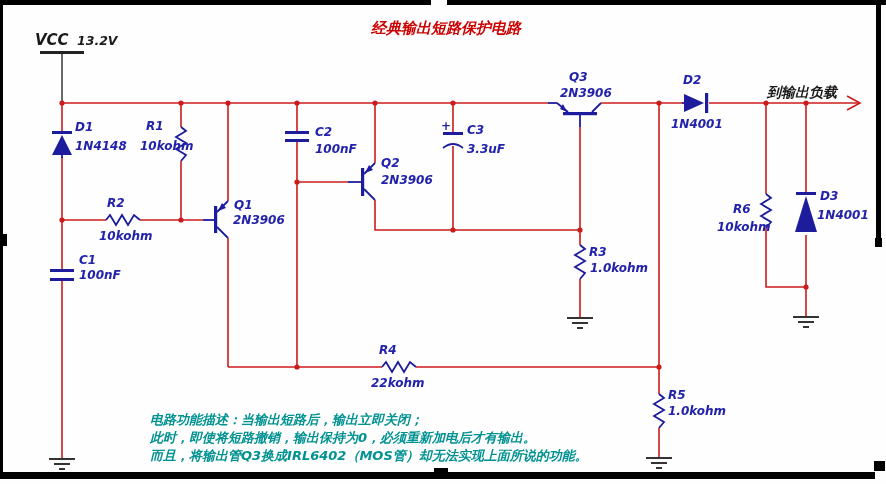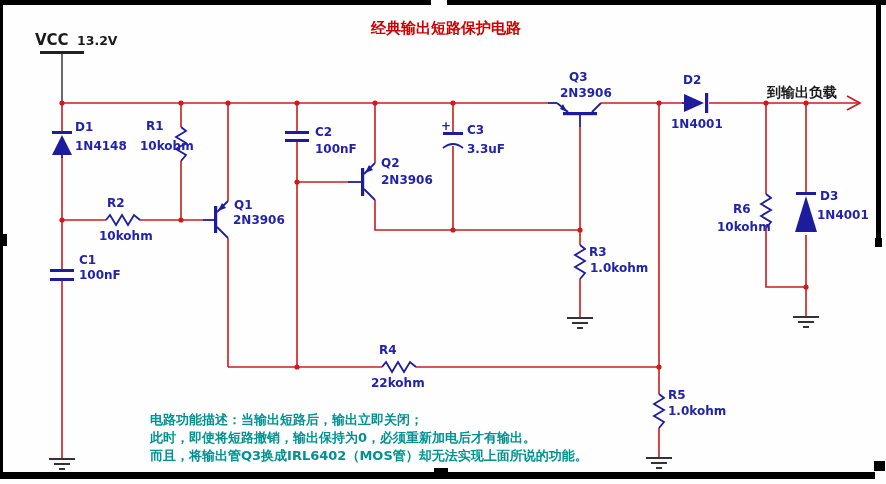--- a/index.html
+++ b/index.html
@@ -1,17 +1,17 @@
 <!DOCTYPE html>
 <html><head>
 <meta charset="utf-8">
 <style>
   html,body{margin:0;padding:0;background:#ffffff;}
   #canvas{position:relative;width:886px;height:484px;background:#fefefe;overflow:hidden;
-          font-family:"DejaVu Sans","Liberation Sans",sans-serif;}
+          font-family:"DejaVu Sans","Liberation Sans",sans-serif;font-style:italic;}
   svg text{font-family:"DejaVu Sans","Liberation Sans",sans-serif;font-weight:bold;}
   .lbl{fill:#2222aa;font-size:12px;}
   .ttl{fill:#cc0000;font-size:15px;}
   .desc{fill:#009191;font-size:13px;}
   .blk{fill:#1a1a1a;}
   .wire{stroke:#cc1b1b;stroke-width:1.6;fill:none;}
   .cmp{stroke:#1c1c9c;stroke-width:1.8;fill:none;}
   .cmpfill{fill:#1c1c9c;stroke:none;}
   .gnd{stroke:#333333;stroke-width:2;fill:none;}
   .frame{fill:#000000;}

